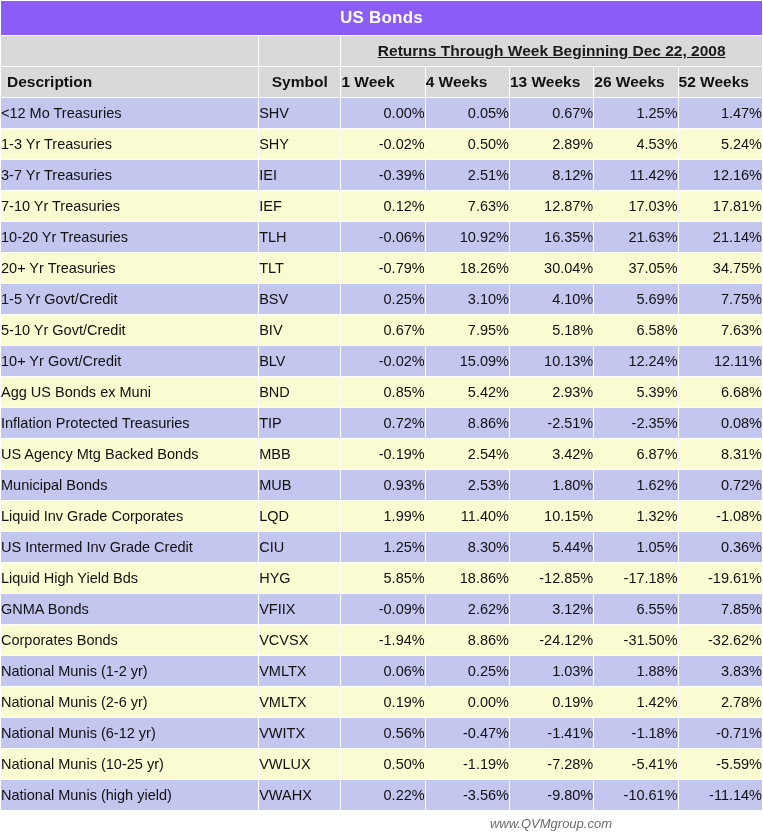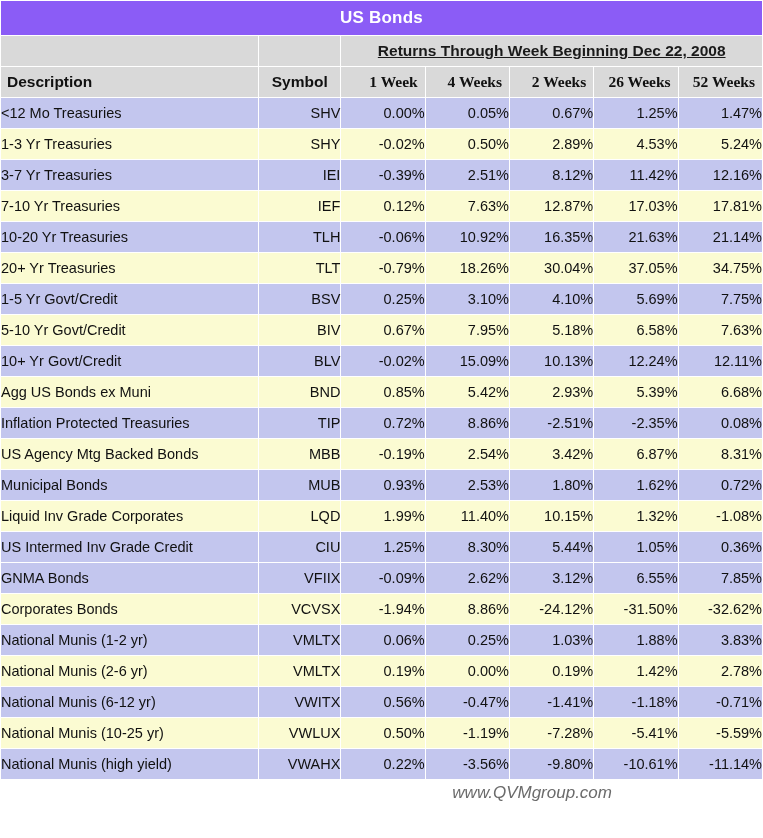--- a/index.html
+++ b/index.html
@@ -63,51 +63,50 @@
     height: 30px;
   }
   .hdr-desc {
     text-align: left;
     padding-left: 6px !important;
   }
   .hdr-sym {
     text-align: center;
   }
   .hdr-num {
-    text-align: right;
+    text-align: left;
     padding-right: 7px !important;
-    font-family: Liberation Serif, serif;
   }
   .data-row td {
     height: 30px;
     font-size: 14.5px;
     color: #111111;
   }
   .row-a td { background: #c3c6ee; }
   .row-b td { background: #fbfbd2; }
   .c-desc {
     text-align: left;
     padding-left: 6px;
     margin-top: 32px;
   }
   .c-sym {
-    text-align: right;
+    text-align: left;
   }
   .c-num {
     text-align: right;
     padding-right: 7px;
   }
   .footer {
     width: 620px;
     height: 26px;
     background: #ffffff;
     text-align: right;
     padding-right: 8px;
     box-sizing: border-box;
-    font-size: 17px;
+    font-size: 13px;
     font-style: italic;
     color: #6b6b6b;
     line-height: 26px;
   }
   col.w-desc { width: 245px; }
   col.w-sym { width: 78px; }
   col.w-num { width: 80px; }
 </style>
 </head>
 <body>
@@ -130,21 +129,21 @@
       <tr class="band-row">
         <td class="band-blank"></td>
         <td class="band-blank2"></td>
         <td class="band-title" colspan="5">Returns Through Week Beginning Dec 22, 2008</td>
       </tr>
       <tr class="hdr-row">
         <td class="hdr-desc">Description</td>
         <td class="hdr-sym">Symbol</td>
         <td class="hdr-num">1 Week</td>
         <td class="hdr-num">4 Weeks</td>
-        <td class="hdr-num">2 Weeks</td>
+        <td class="hdr-num">13 Weeks</td>
         <td class="hdr-num">26 Weeks</td>
         <td class="hdr-num">52 Weeks</td>
       </tr>
 
       <tr class="data-row row-a">
         <td class="c-desc">&lt;12 Mo Treasuries</td>
         <td class="c-sym">SHV</td>
         <td class="c-num">0.00%</td>
         <td class="c-num">0.05%</td>
         <td class="c-num">0.67%</td>
@@ -270,20 +269,29 @@
       </tr>
       <tr class="data-row row-a">
         <td class="c-desc">US Intermed Inv Grade Credit</td>
         <td class="c-sym">CIU</td>
         <td class="c-num">1.25%</td>
         <td class="c-num">8.30%</td>
         <td class="c-num">5.44%</td>
         <td class="c-num">1.05%</td>
         <td class="c-num">0.36%</td>
       </tr>
+      <tr class="data-row row-b">
+        <td class="c-desc">Liquid High Yield Bds</td>
+        <td class="c-sym">HYG</td>
+        <td class="c-num">5.85%</td>
+        <td class="c-num">18.86%</td>
+        <td class="c-num">-12.85%</td>
+        <td class="c-num">-17.18%</td>
+        <td class="c-num">-19.61%</td>
+      </tr>
       <tr class="data-row row-a">
         <td class="c-desc">GNMA Bonds</td>
         <td class="c-sym">VFIIX</td>
         <td class="c-num">-0.09%</td>
         <td class="c-num">2.62%</td>
         <td class="c-num">3.12%</td>
         <td class="c-num">6.55%</td>
         <td class="c-num">7.85%</td>
       </tr>
       <tr class="data-row row-b">

